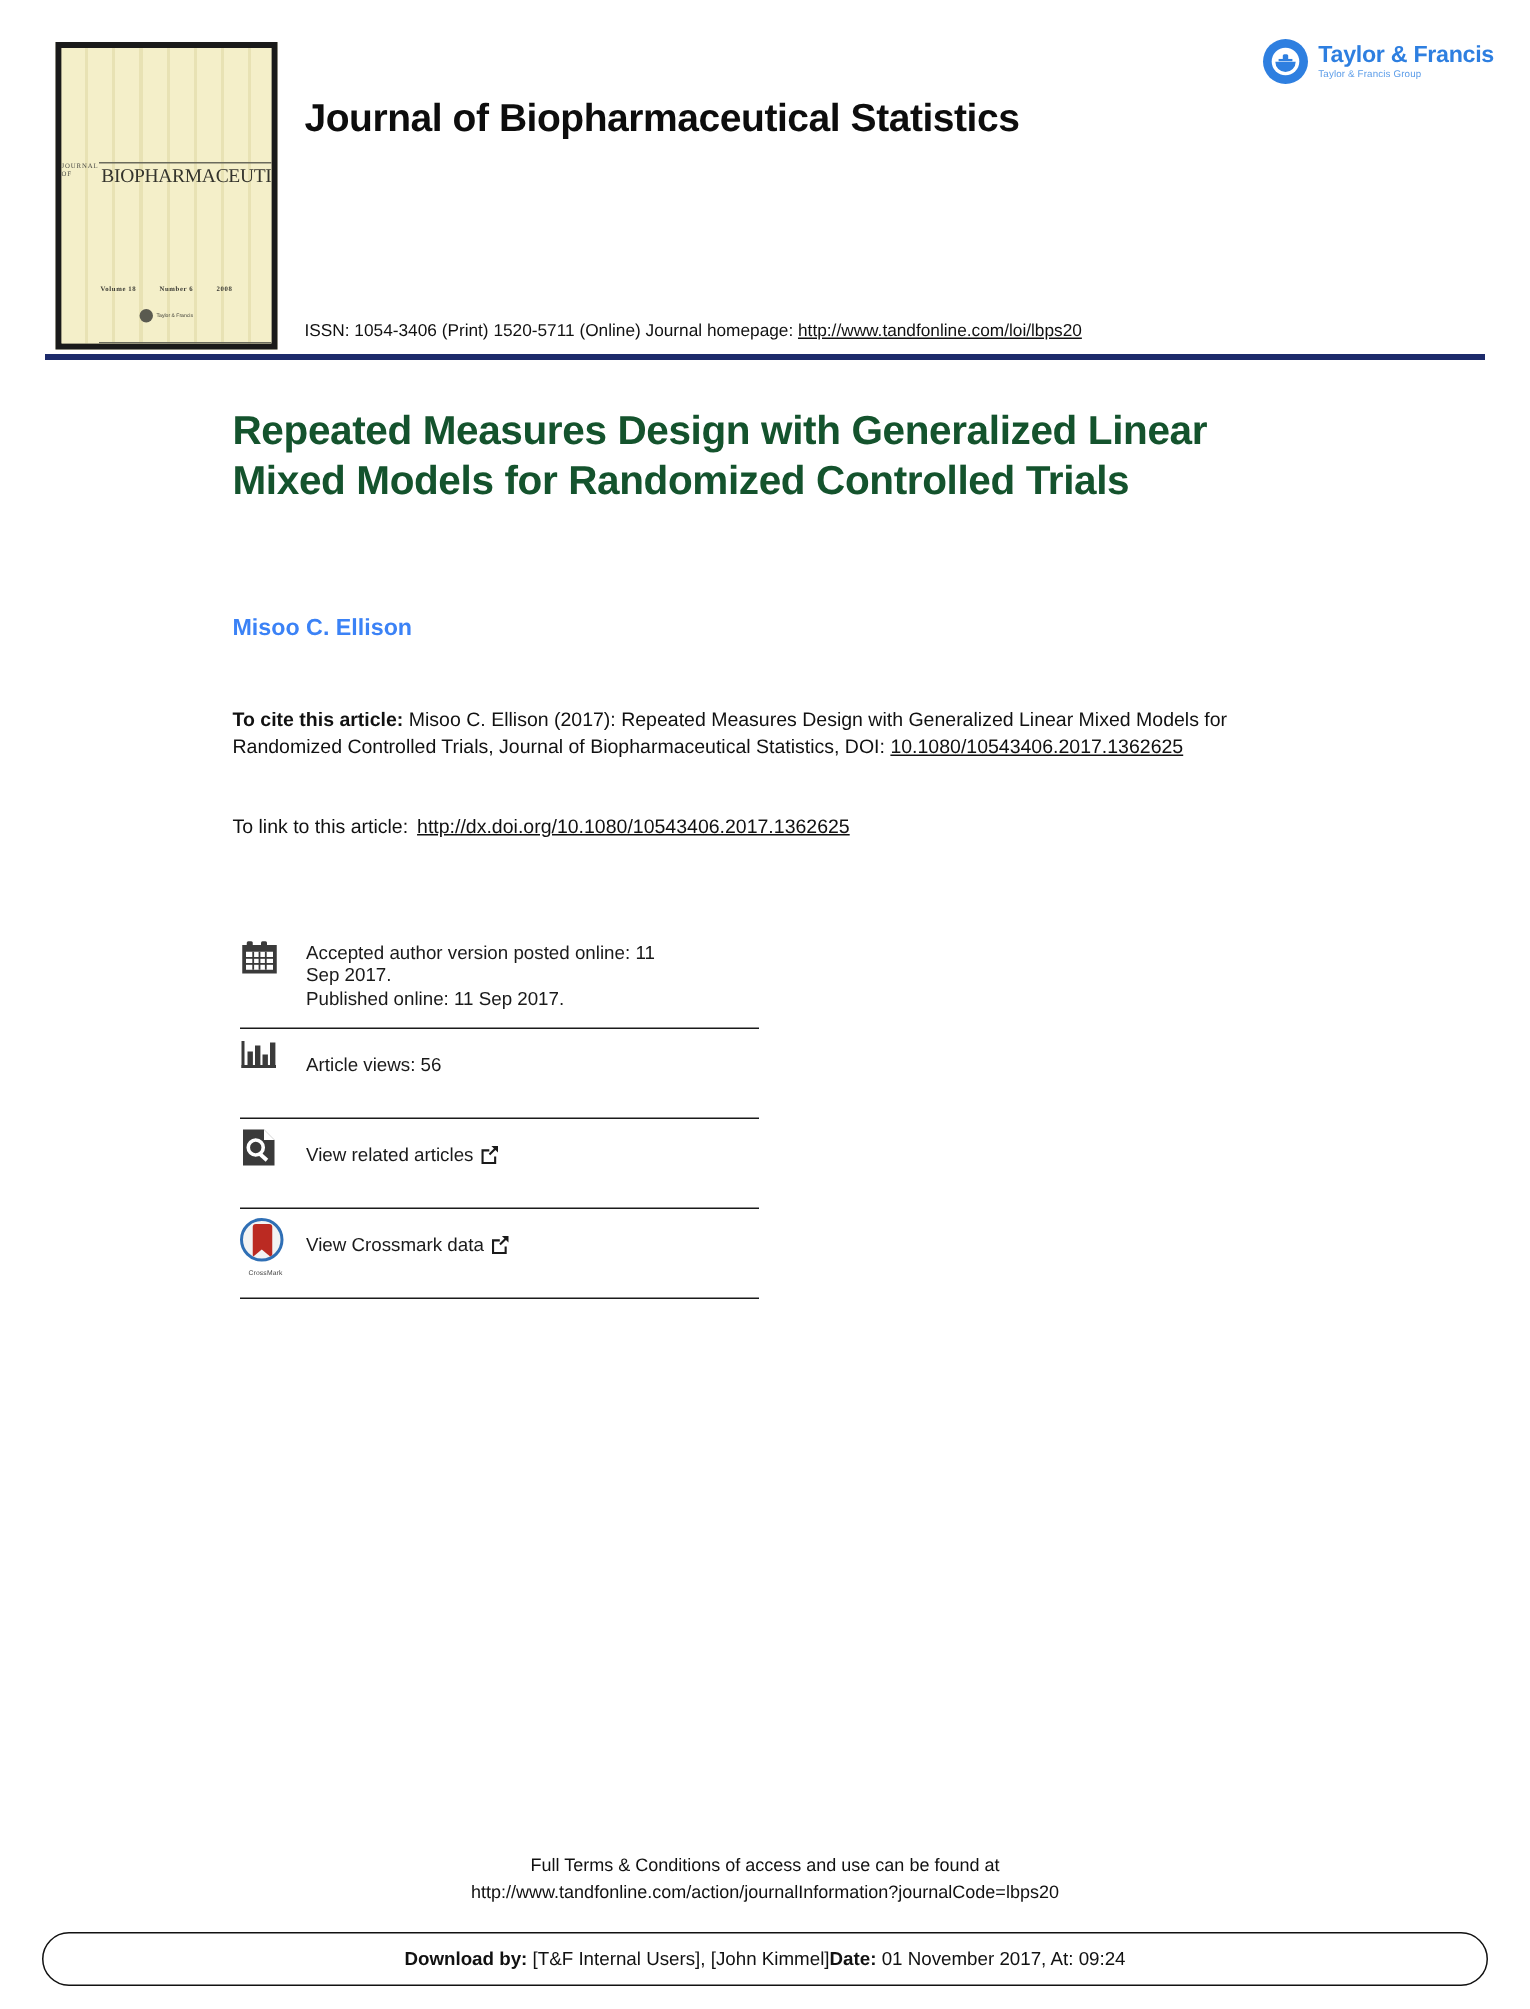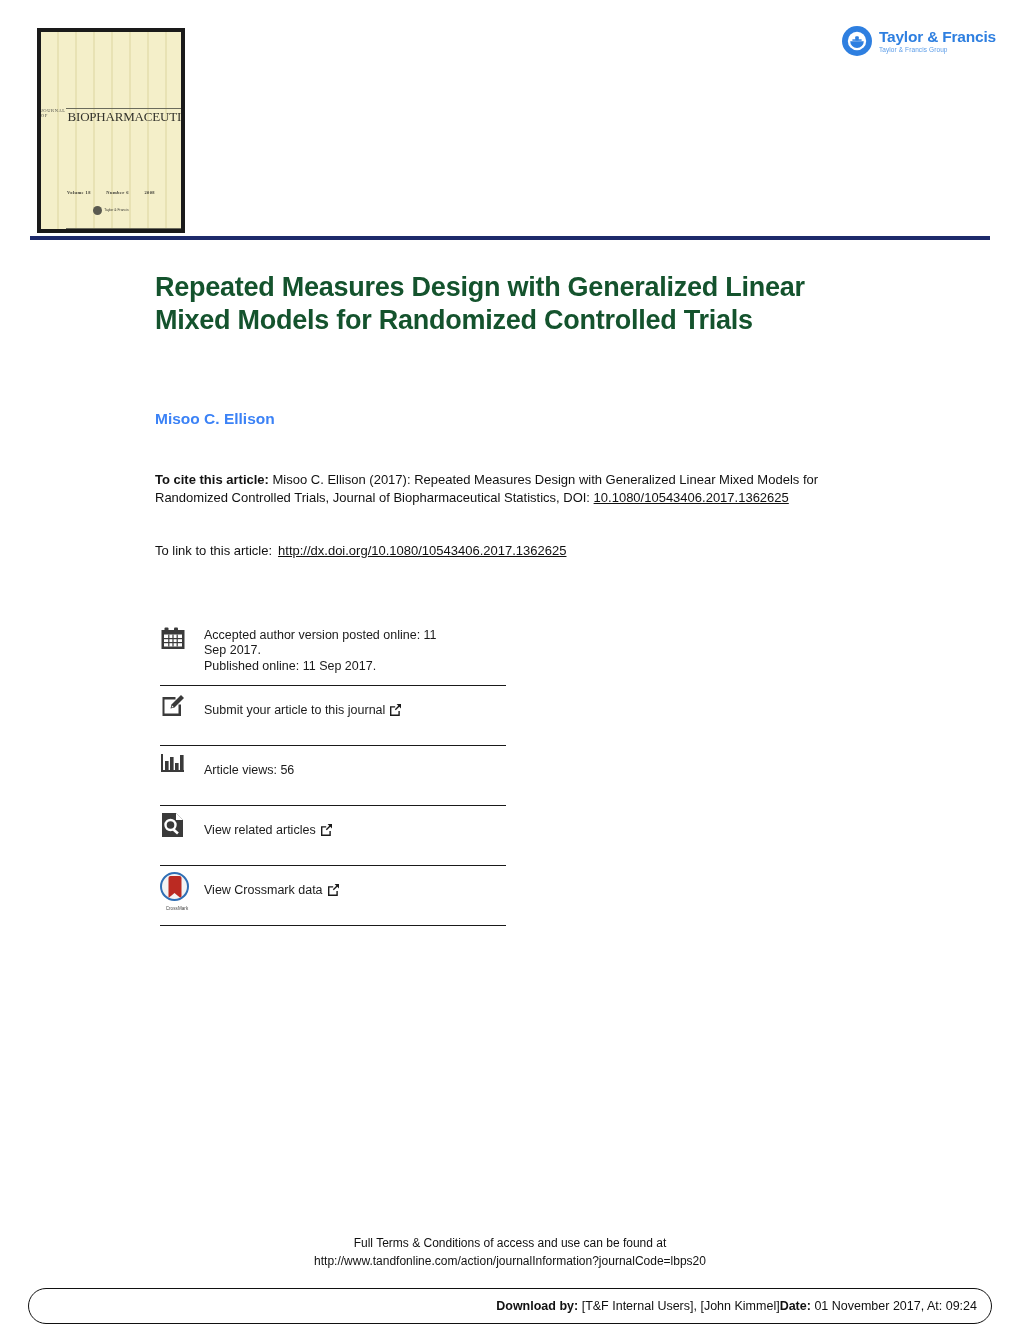--- a/index.html
+++ b/index.html
@@ -271,21 +271,21 @@
     color: #111;
   }
   .download-box {
     position: absolute;
     left: 28px; top: 1288px;
     width: 964px; height: 36px;
     border: 1.8px solid #111;
     border-radius: 18px;
     display: flex;
     align-items: center;
-    justify-content: flex-end;
+    justify-content: center;
     padding: 0 14px;
     font-size: 12.5px;
     color: #111;
   }
   .download-box b { font-weight: bold; }
 </style>
 </head>
 <body>
 
 <div class="header">
@@ -300,36 +300,38 @@
     <div class="cover-footline">
       <span>Volume 18</span>
       <span>Number 6</span>
       <span>2008</span>
     </div>
     <div class="cover-logo">
       <span class="mark"></span><span>Taylor &amp; Francis</span>
     </div>
   </div>
 
+  <div class="journal-title">Journal of Biopharmaceutical Statistics</div>
 
   <div class="tf-logo">
     <div class="tf-badge">
       <svg width="20" height="20" viewBox="0 0 20 20" aria-hidden="true">
         <circle cx="10" cy="10" r="9.2" fill="#ffffff"></circle>
         <path d="M3.2 10.2 h13.6 a6.8 6.8 0 0 1 -13.6 0 z" fill="#2e7fe0"></path>
         <rect x="8.2" y="5.2" width="3.6" height="4.4" rx="1" fill="#2e7fe0"></rect>
         <rect x="5.4" y="8.3" width="9.2" height="1.5" fill="#2e7fe0"></rect>
       </svg>
     </div>
     <div>
       <div class="tf-text-main">Taylor &amp; Francis</div>
       <div class="tf-text-sub">Taylor &amp; Francis Group</div>
     </div>
   </div>
 
+  <div class="issn-line"><span>ISSN: 1054-3406 (Print) 1520-5711 (Online) Journal homepage: </span><a href="#">http://www.tandfonline.com/loi/lbps20</a></div>
 
   <div class="rule-navy"></div>
 </div>
 
 <div class="article-title">Repeated Measures Design with Generalized Linear Mixed Models for Randomized Controlled Trials</div>
 
 <div class="author">Misoo C. Ellison</div>
 
 <div class="cite-block"><b>To cite this article:</b><span> Misoo C. Ellison (2017): Repeated Measures Design with Generalized Linear Mixed Models for Randomized Controlled Trials, Journal of Biopharmaceutical Statistics, DOI: </span><a href="#">10.1080/10543406.2017.1362625</a></div>
 
@@ -353,33 +355,20 @@
         </g>
       </svg>
     </div>
     <div class="meta-text">
       <div>Accepted author version posted online: 11</div>
       <div>Sep 2017.</div>
       <div>Published online: 11 Sep 2017.</div>
     </div>
   </div>
 
-  <div class="meta-row tall">
-    <div class="meta-icon">
-      <svg width="26" height="26" viewBox="0 0 26 26" aria-hidden="true">
-        <path d="M2.5 5 h13 v2.5 h-11 v14 h14 v-9 h2.5 v11.5 h-18.5 z" fill="#3a3a3a"></path>
-        <path d="M10.5 16.5 l1 -4 L21 3 l3 3 l-9.5 9.5 z" fill="#3a3a3a"></path>
-        <path d="M11.6 15.4 l.5 -2 l1.5 1.5 z" fill="#ffffff"></path>
-      </svg>
-    </div>
-    <div class="meta-text vcenter"><span>Submit your article to this journal</span><span class="extlink"><svg width="13" height="13" viewBox="0 0 13 13" aria-hidden="true">
-            <path d="M1 3.2 h5.2 v1.4 h-3.8 v7 h7 v-3.6 h1.4 v5 h-9.8 z" fill="#1a1a1a"></path>
-            <path d="M7.6 1 h4.4 v4.4 l-1.7 -1.7 l-3.5 3.5 l-1 -1 l3.5 -3.5 z" fill="#1a1a1a"></path>
-          </svg></span></div>
-  </div>
 
   <div class="meta-row tall">
     <div class="meta-icon">
       <svg width="26" height="22" viewBox="0 0 26 22" aria-hidden="true">
         <rect x="1" y="2" width="2" height="18" fill="#3a3a3a"></rect>
         <rect x="1" y="18" width="23" height="2" fill="#3a3a3a"></rect>
         <rect x="5" y="9" width="3.6" height="9" fill="#3a3a3a"></rect>
         <rect x="10" y="5" width="3.6" height="13" fill="#3a3a3a"></rect>
         <rect x="15" y="11" width="3.6" height="7" fill="#3a3a3a"></rect>
         <rect x="20" y="3" width="3.6" height="15" fill="#3a3a3a"></rect>

